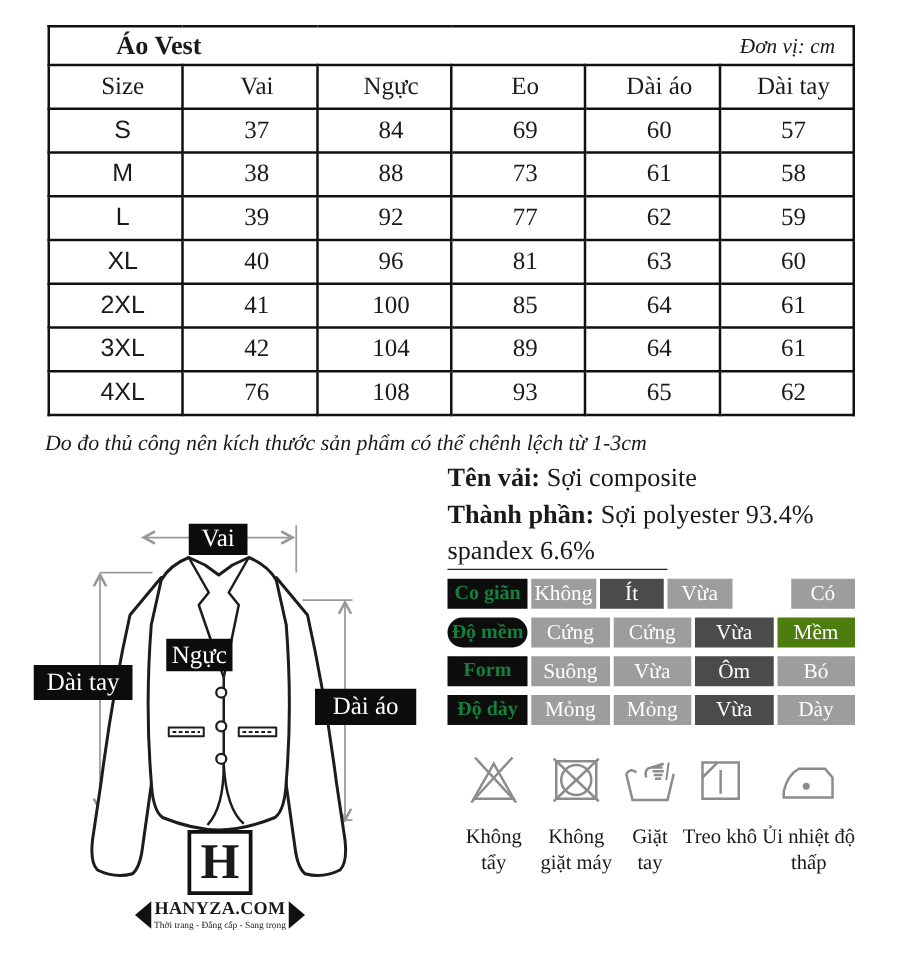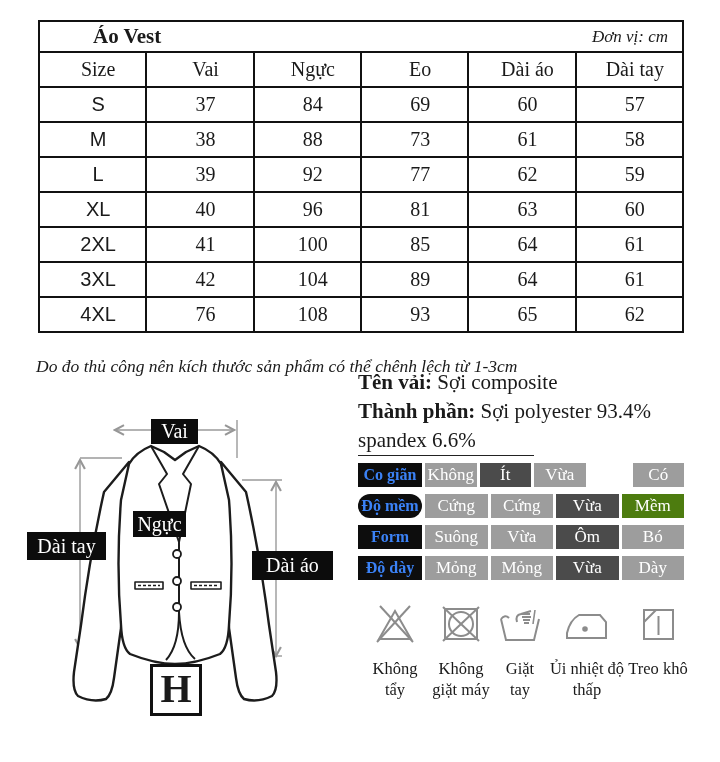--- a/index.html
+++ b/index.html
@@ -14,33 +14,33 @@
     font-size:20px; font-weight:normal; height:35px;padding-left:11px; }
   tr.title-row td { height:31px; }
   .title-cell { text-align:left !important; }
   .title-inner { display:flex; justify-content:space-between; align-items:center; padding:0 14px 0 42px; }
   .tbl-title { font-weight:bold; font-size:21px; }
   .tbl-unit { font-style:italic; font-size:17px; }
   th.size-h { font-weight:bold; }
   td.size-col { font-family:"Liberation Sans","DejaVu Sans",sans-serif; font-size:17px; }
 
   
-  .note { position:absolute; left:36px; top:356px; width:520px;
+  .note { position:absolute; left:36px; top:344px; width:520px;
     font-style:italic; font-size:17.5px; }
 
   
   .fabric { position:absolute; left:358px; top:368px; width:335px;
     font-size:21px; line-height:29px; }
   .fabric b { font-weight:bold; }
   .uline { display:inline-block; border-bottom:1.5px solid #222; padding-right:58px; }
 
   
   .props { position:absolute; left:358px; top:463px; width:326px; }
   .prop-row { display:flex; gap:3px; margin-bottom:7px; }
-  .prop-label { width:64px; background:#0d0d0d; color:#3b82f6; font-weight:bold;
+  .prop-label { width:64px; background:#0d0d0d; color:#15803d; font-weight:bold;
     font-size:16px; height:24px; line-height:24px; text-align:center; flex:none; }
   .opt { flex:1; background:#9d9d9d; color:#fff; font-size:17px; height:24px;
     line-height:23px; text-align:center; }
 
   
   .care { position:absolute; left:362px; top:602px; width:326px; display:flex; }
   .care-item { display:flex; flex-direction:column; align-items:center; }
   .care-item svg { flex:none; }
   .care-label { margin-top:12px; text-align:center; font-size:16.5px; line-height:21px; }
   .ci-0{width:66px;} .ci-1{width:66px;} .ci-2{width:52px;} .ci-3{width:82px;} .ci-4{width:60px;}
@@ -217,38 +217,38 @@
       <svg width="46" height="44" viewBox="0 0 46 44">
         <g fill="none" stroke="#8c8c8c" stroke-width="2">
           <path d="M4,17 L9,38 L37,38 L42,17"></path>
           <path d="M4,17 Q8,12 12,16"></path>
           <path d="M20,20 Q18,13 24,12 L34,9 M24,12 L33,12 M25,15 L34,15 M26,18 L33,18 M27,21 L32,21"></path>
           <path d="M38,8 L36,22" stroke-width="1.6"></path>
         </g>
       </svg>
       <div class="care-label">Giặt tay</div>
     </div>
-    <div class="care-item ci-3">
-      <svg width="46" height="44" viewBox="0 0 46 44">
-        <g fill="none" stroke="#8c8c8c" stroke-width="2">
-          <path d="M3,36 L42,36 L42,20 L36,13 L15,13 Q6,18 3,31 Z"></path>
-          <circle cx="21" cy="27" r="1.8" fill="#8c8c8c"></circle>
-        </g>
-      </svg>
-      <div class="care-label">Ủi nhiệt độ thấp</div>
-    </div>
     <div class="care-item ci-4">
       <svg width="46" height="44" viewBox="0 0 46 44">
         <g fill="none" stroke="#8c8c8c" stroke-width="2">
           <rect x="9" y="8" width="29" height="29"></rect>
           <path d="M9,20 L21,8"></path>
           <path d="M23.5,14 L23.5,33"></path>
         </g>
       </svg>
       <div class="care-label">Treo khô</div>
+    </div>
+    <div class="care-item ci-3">
+      <svg width="46" height="44" viewBox="0 0 46 44">
+        <g fill="none" stroke="#8c8c8c" stroke-width="2">
+          <path d="M3,36 L42,36 L42,20 L36,13 L15,13 Q6,18 3,31 Z"></path>
+          <circle cx="21" cy="27" r="1.8" fill="#8c8c8c"></circle>
+        </g>
+      </svg>
+      <div class="care-label">Ủi nhiệt độ thấp</div>
     </div>
   </div>
 
   <svg class="jacket-svg" width="336" height="330" viewBox="0 0 336 330">
     <defs>
       <marker id="ah" markerWidth="10" markerHeight="10" refX="7" refY="5" orient="auto-start-reverse">
         <path d="M2,1.5 L8.5,5 L2,8.5" fill="none" stroke="#979797" stroke-width="1.5"></path>
       </marker>
     </defs>
 
@@ -288,15 +288,23 @@
   </svg>
   <div class="mlabel lb-vai">Vai</div>
   <div class="mlabel lb-nguc">Ngực</div>
   <div class="mlabel lb-daitay">Dài tay</div>
   <div class="mlabel lb-daiao">Dài áo</div>
 
   <div class="logo">
     <div class="logo-box">
       <span class="logo-letter">H</span>
     </div>
+    <div class="logo-banner">
+      <span class="tri tri-left"></span>
+      <span class="banner-text">
+        <span class="logo-site">HANYZA.COM</span>
+        <span class="logo-tagline">Thời trang - Đẳng cấp - Sang trọng</span>
+      </span>
+      <span class="tri tri-right"></span>
+    </div>
   </div>
 
 </div>
 
 </body></html>

